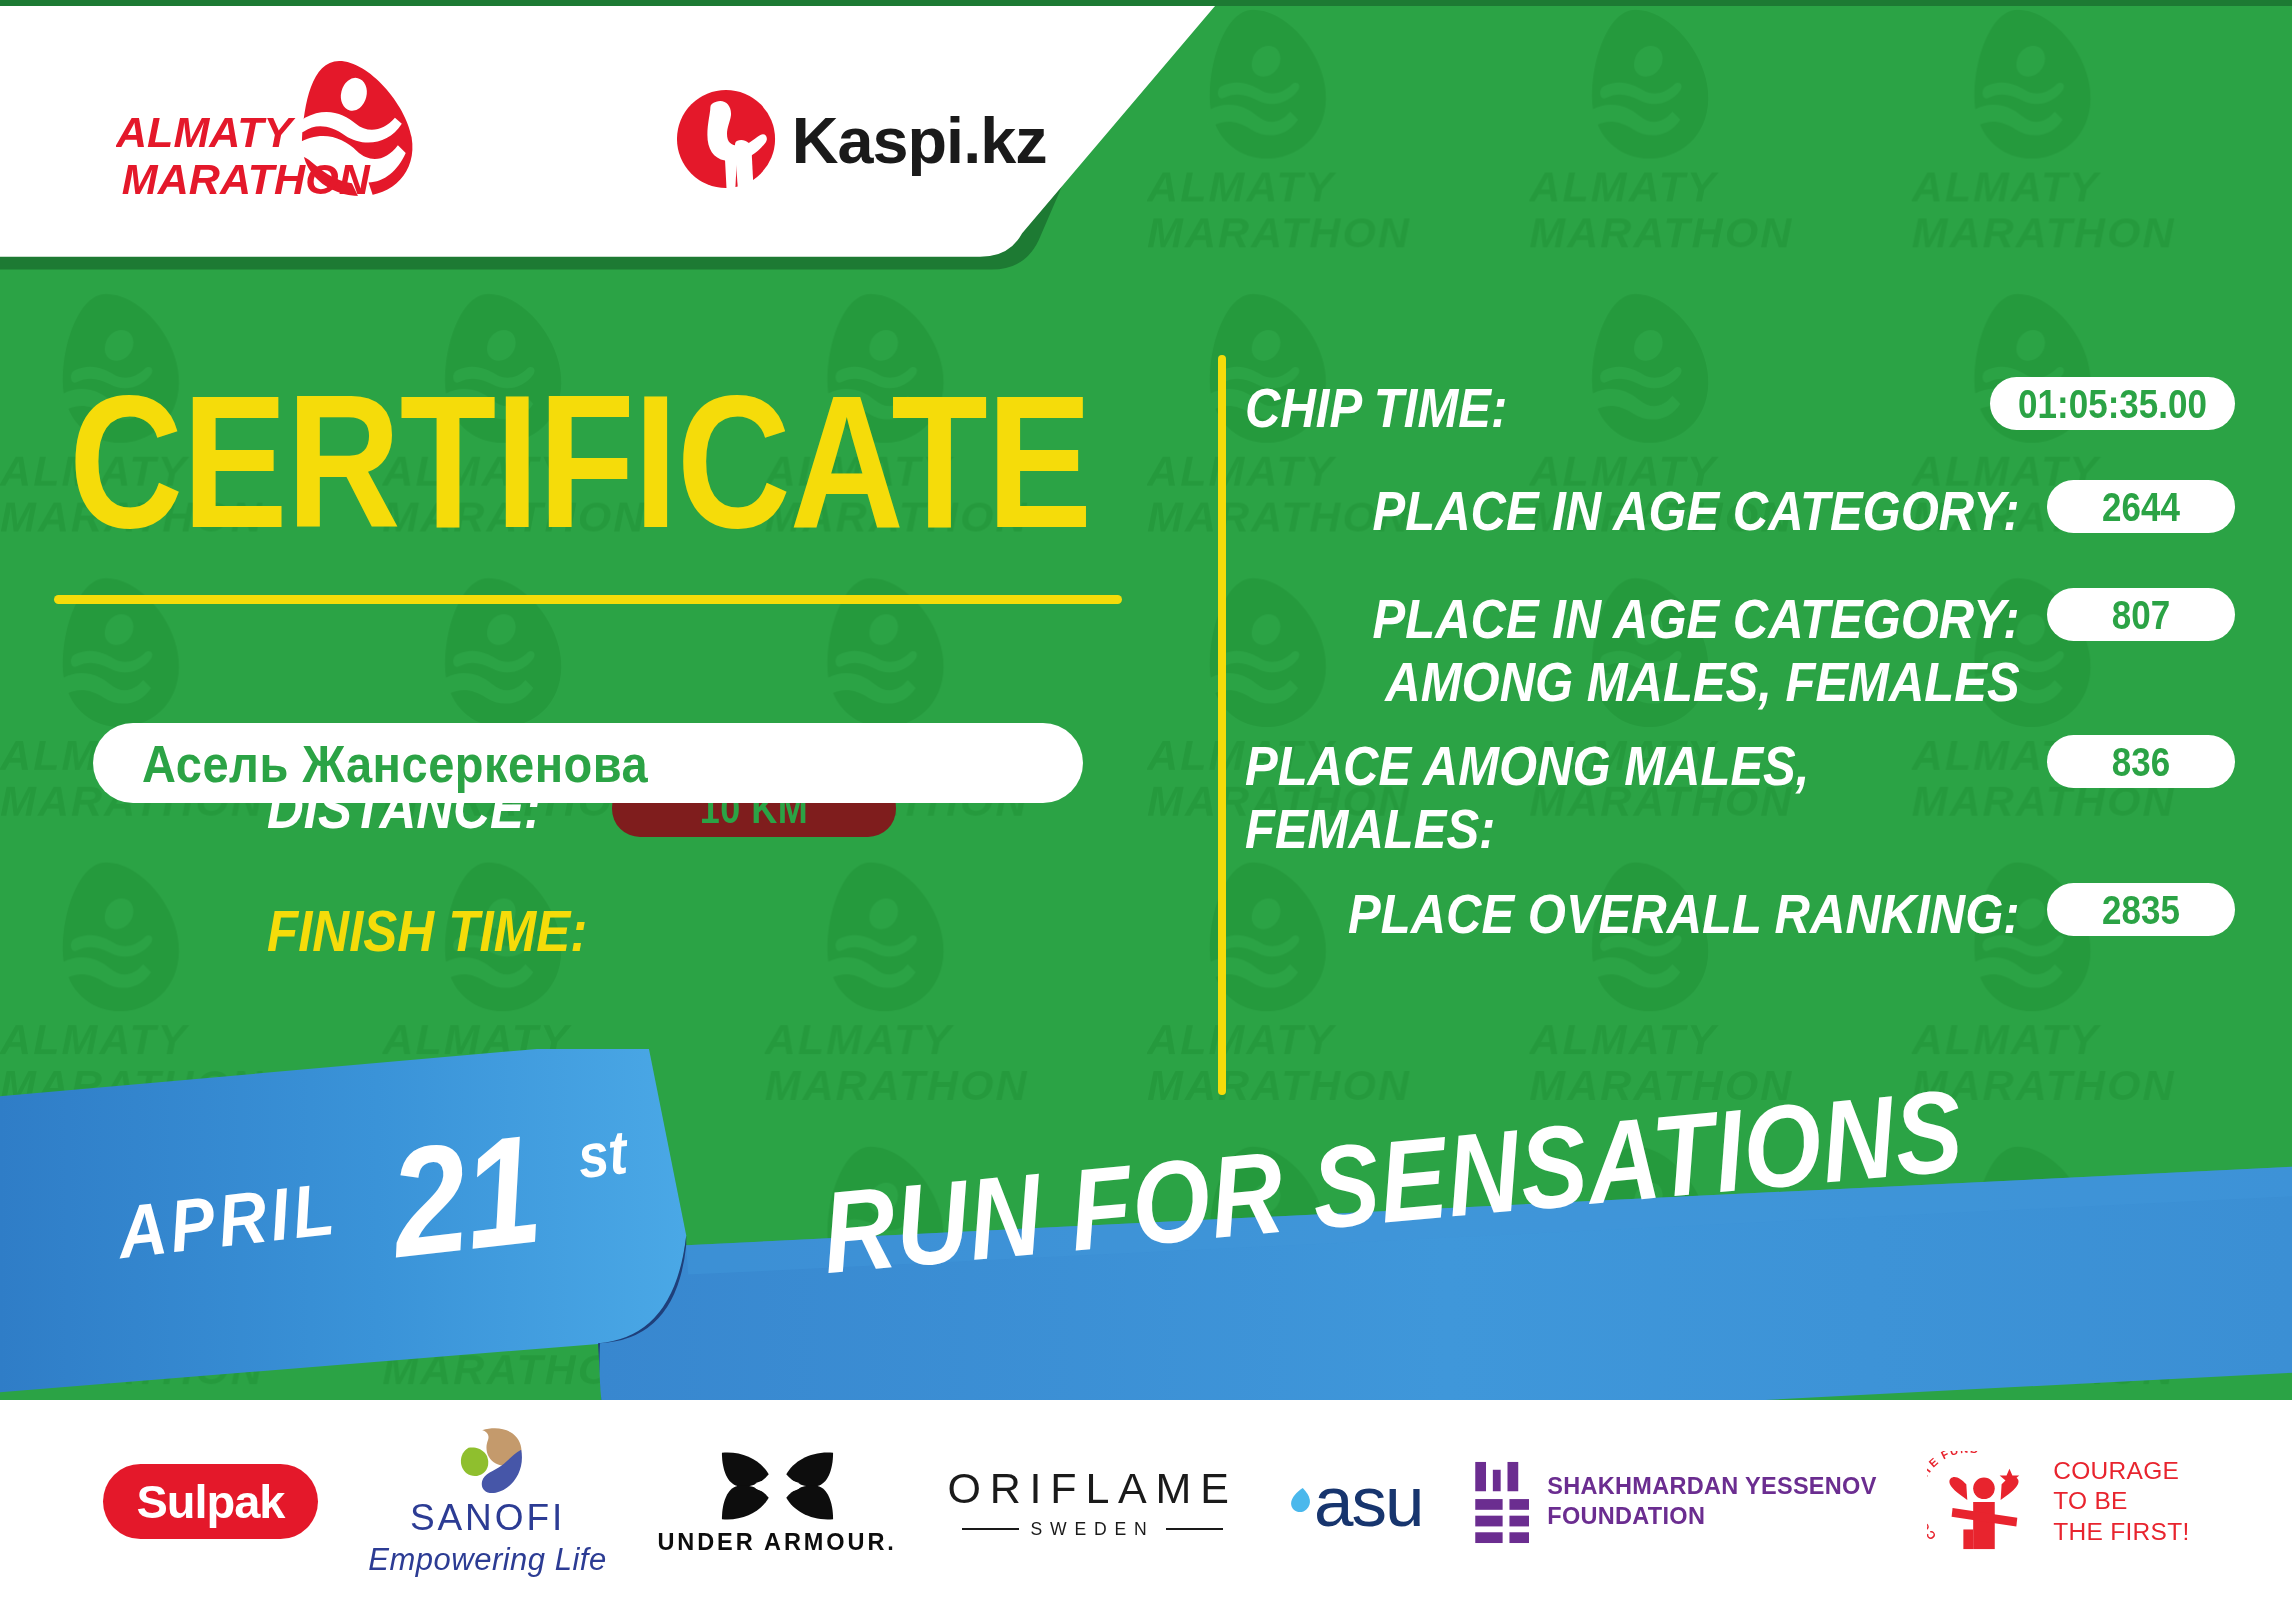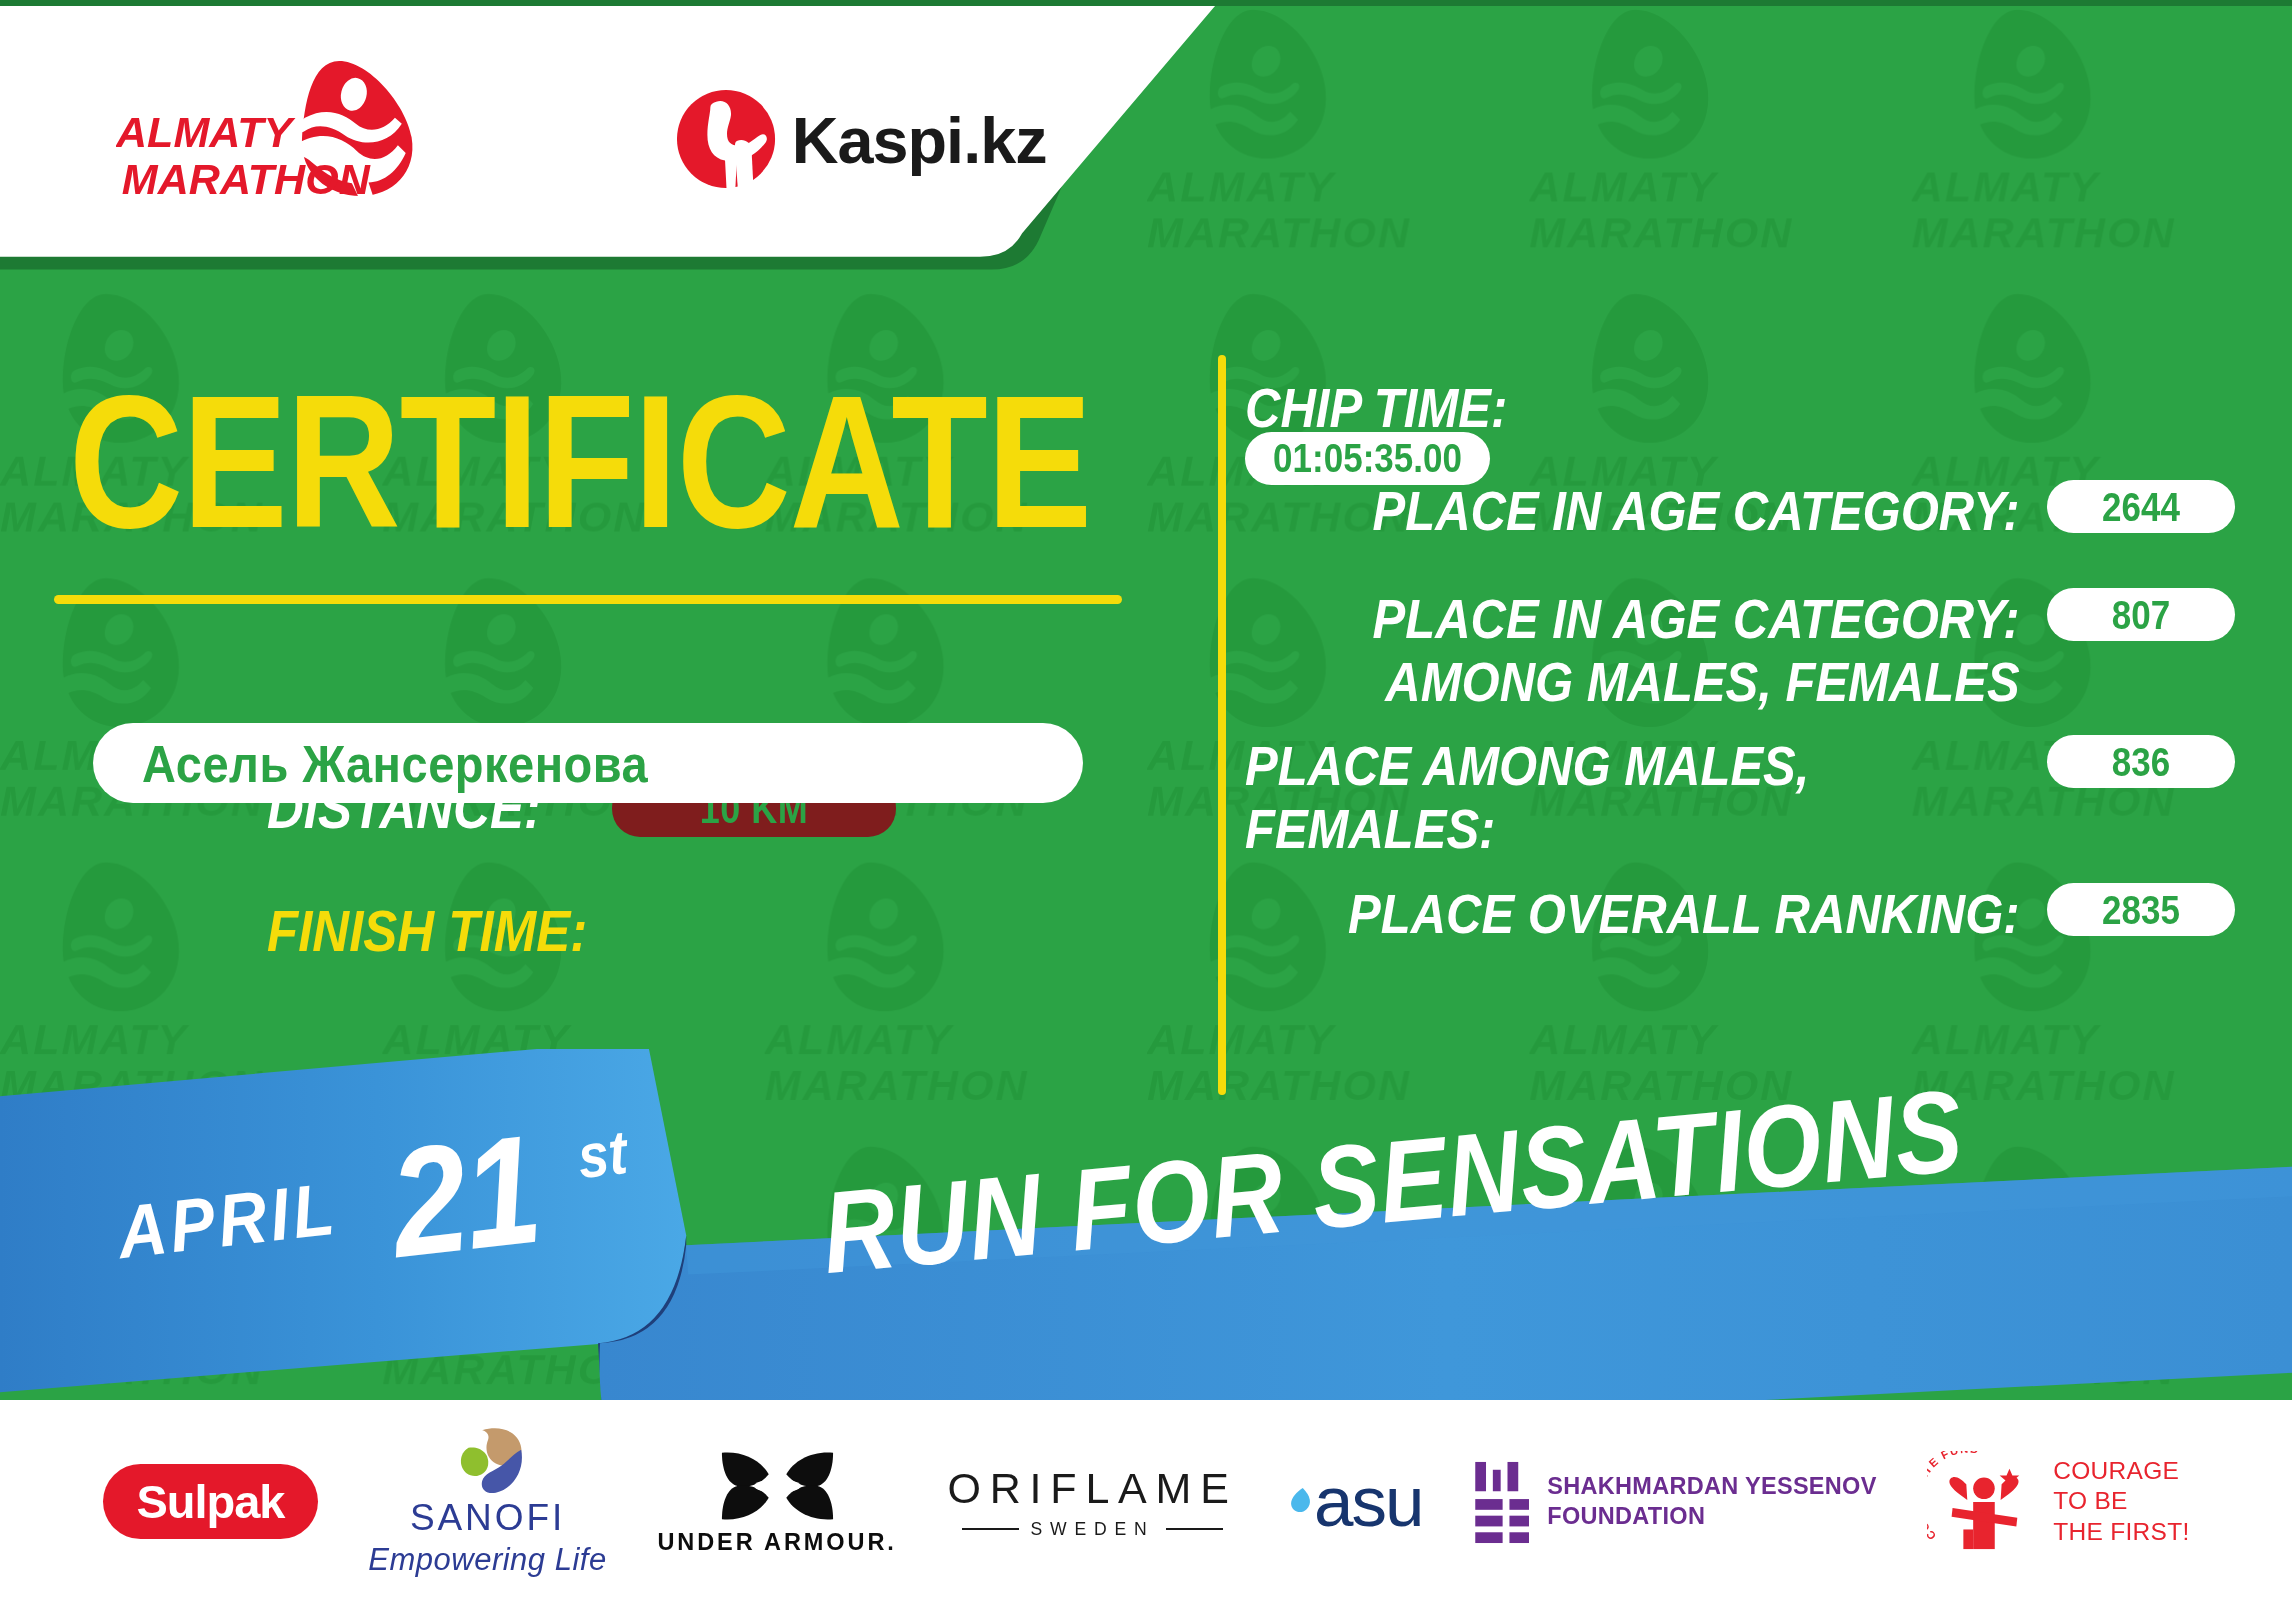--- a/index.html
+++ b/index.html
@@ -109,21 +109,21 @@
   .srow .spill {
     width:188px; height:53px; background:#ffffff; border-radius:26.5px;
     display:flex; align-items:center; justify-content:center;
     color:#2ba345; font-size:35px; font-weight:bold; flex:none;
   }
   .srow .spill span { transform:scaleY(1.18); display:inline-block; }
   .srow .spill.wide { width:245px; }
 
   #srow-0 { top:54px; }
   #srow-0 .slabel { text-align:left; padding-left:0; padding-right:0; }
-  #srow-0 { padding-left:0;flex-direction:column; }
+  #srow-0 { padding-left:0; }
   #srow-1 { top:157px; }
   #srow-2 { top:265px; }
   #srow-3 { top:412px; }
   #srow-3 .slabel { text-align:left; }
   #srow-4 { top:560px; }
 
   
   #ribbon {
     position:absolute; left:0; top:1049px; width:2293px; height:412px;
     z-index:9; pointer-events:none;

